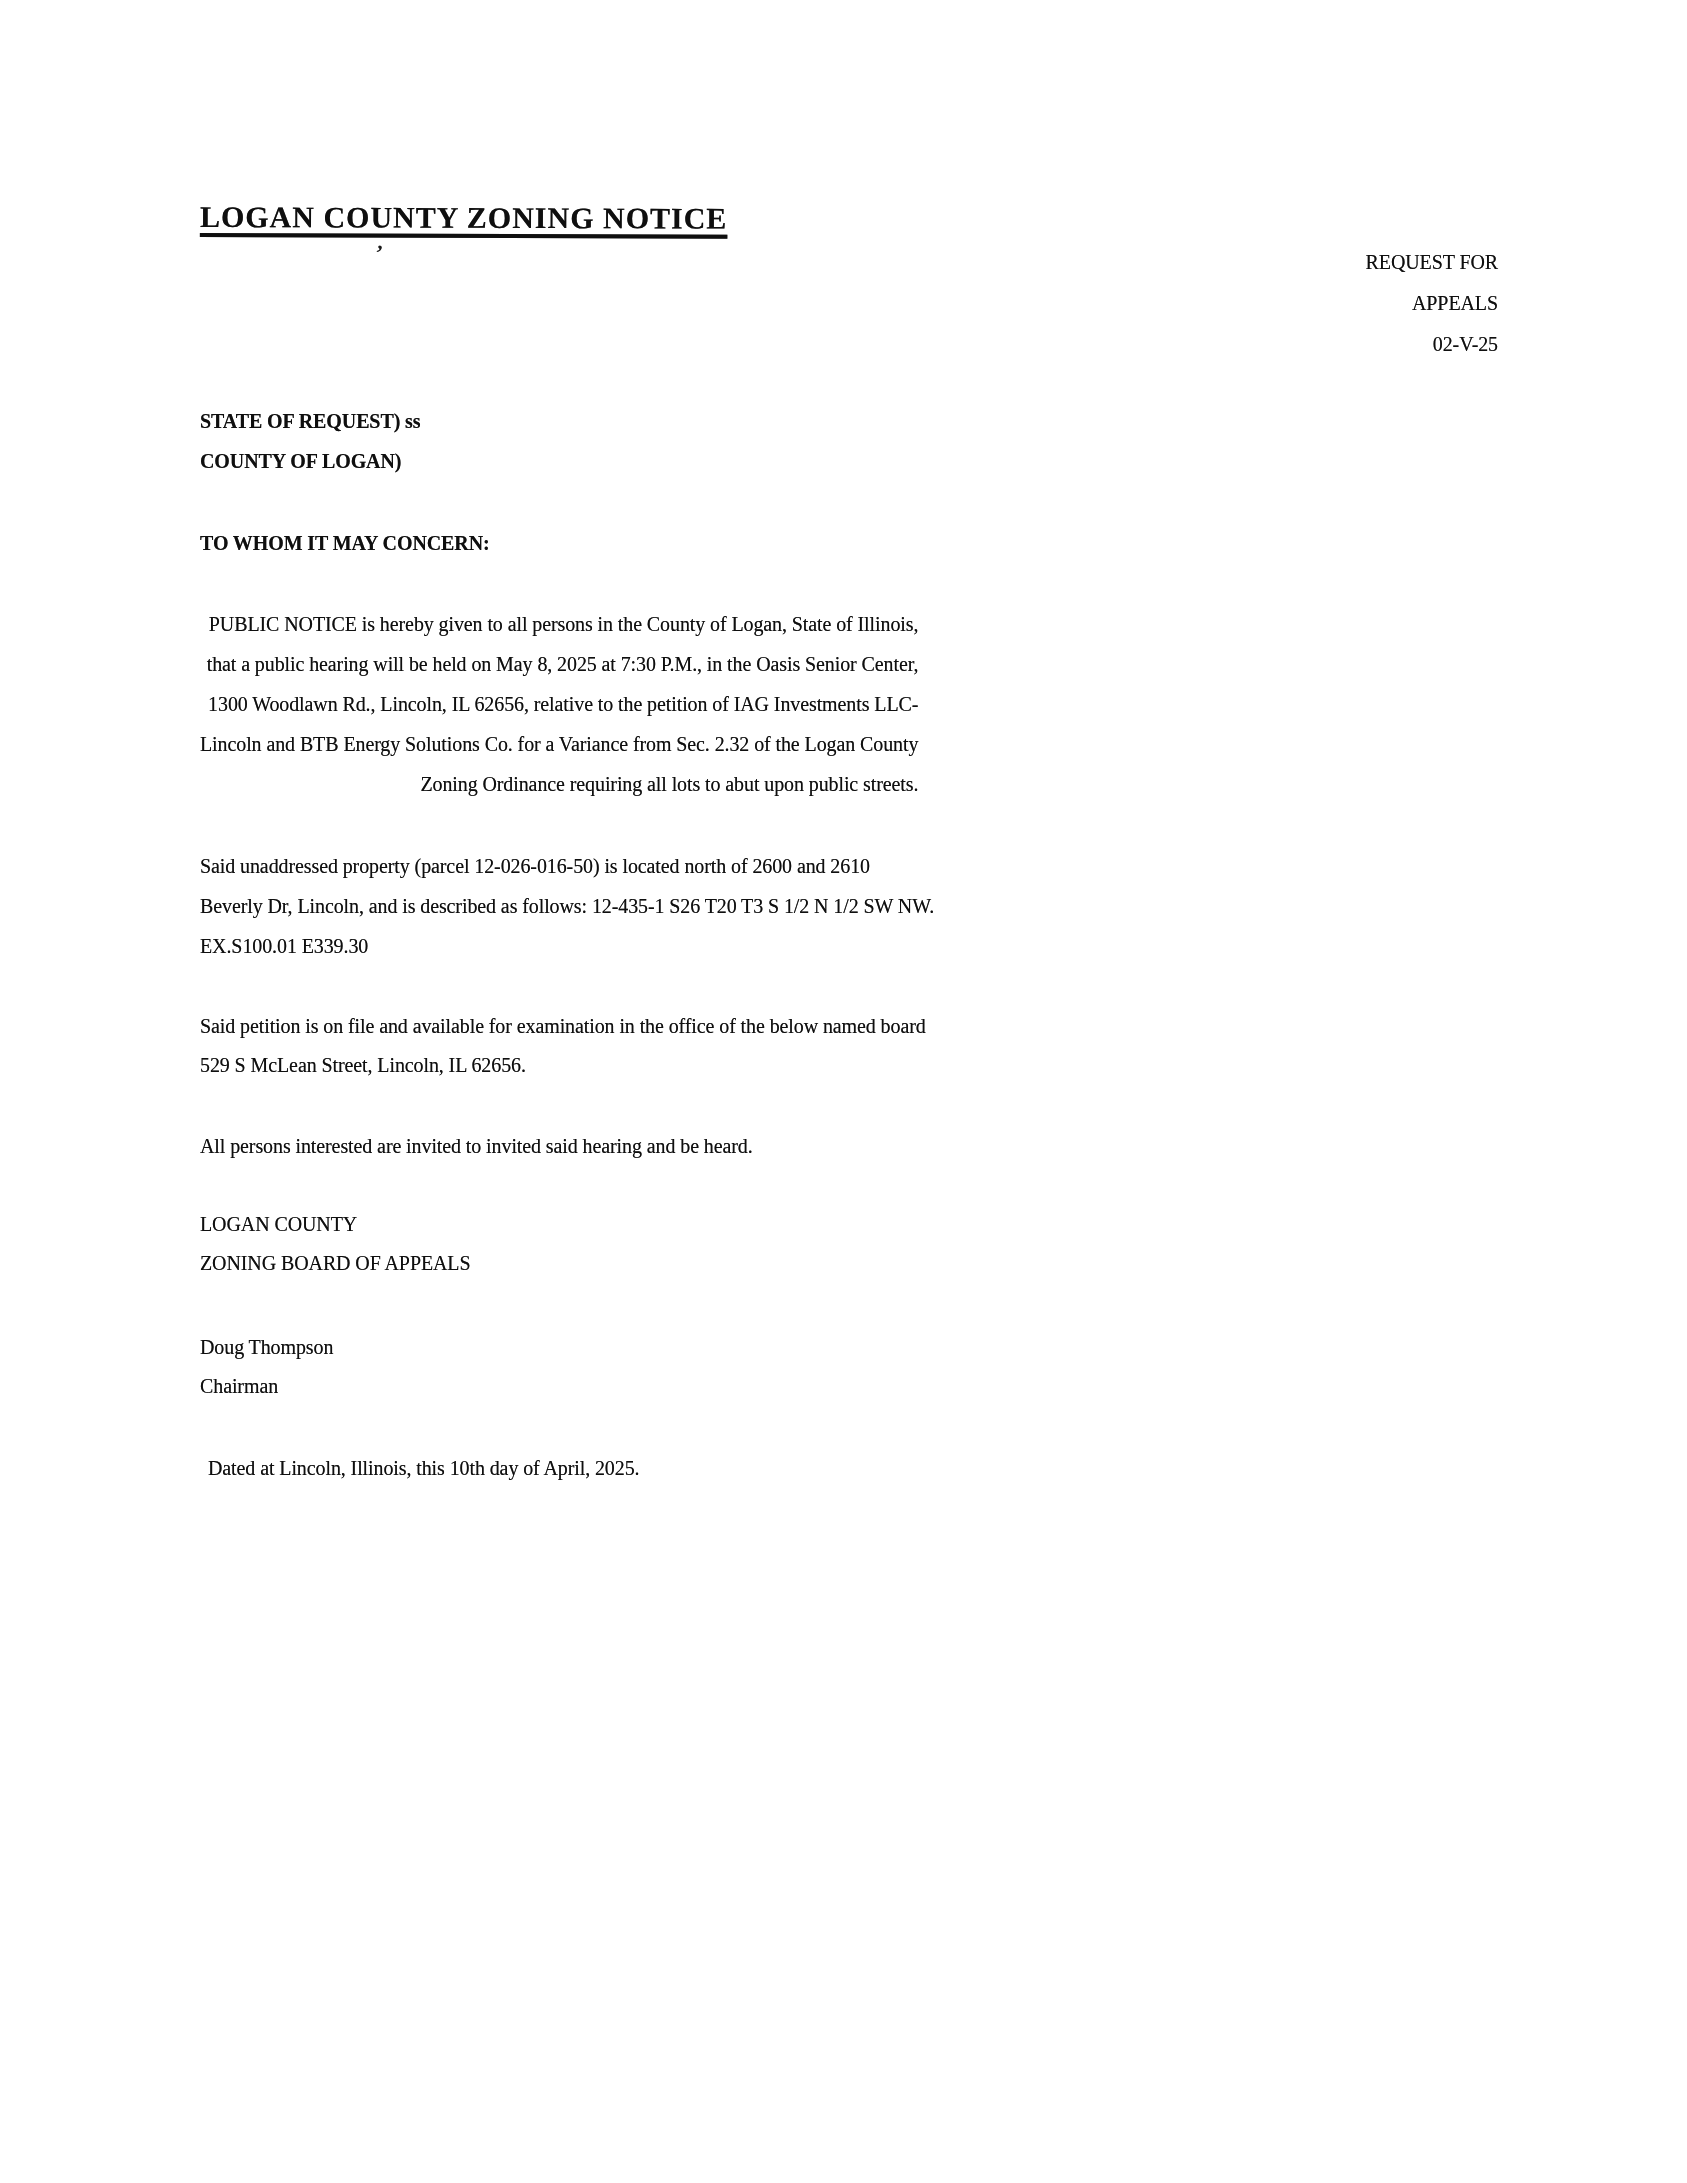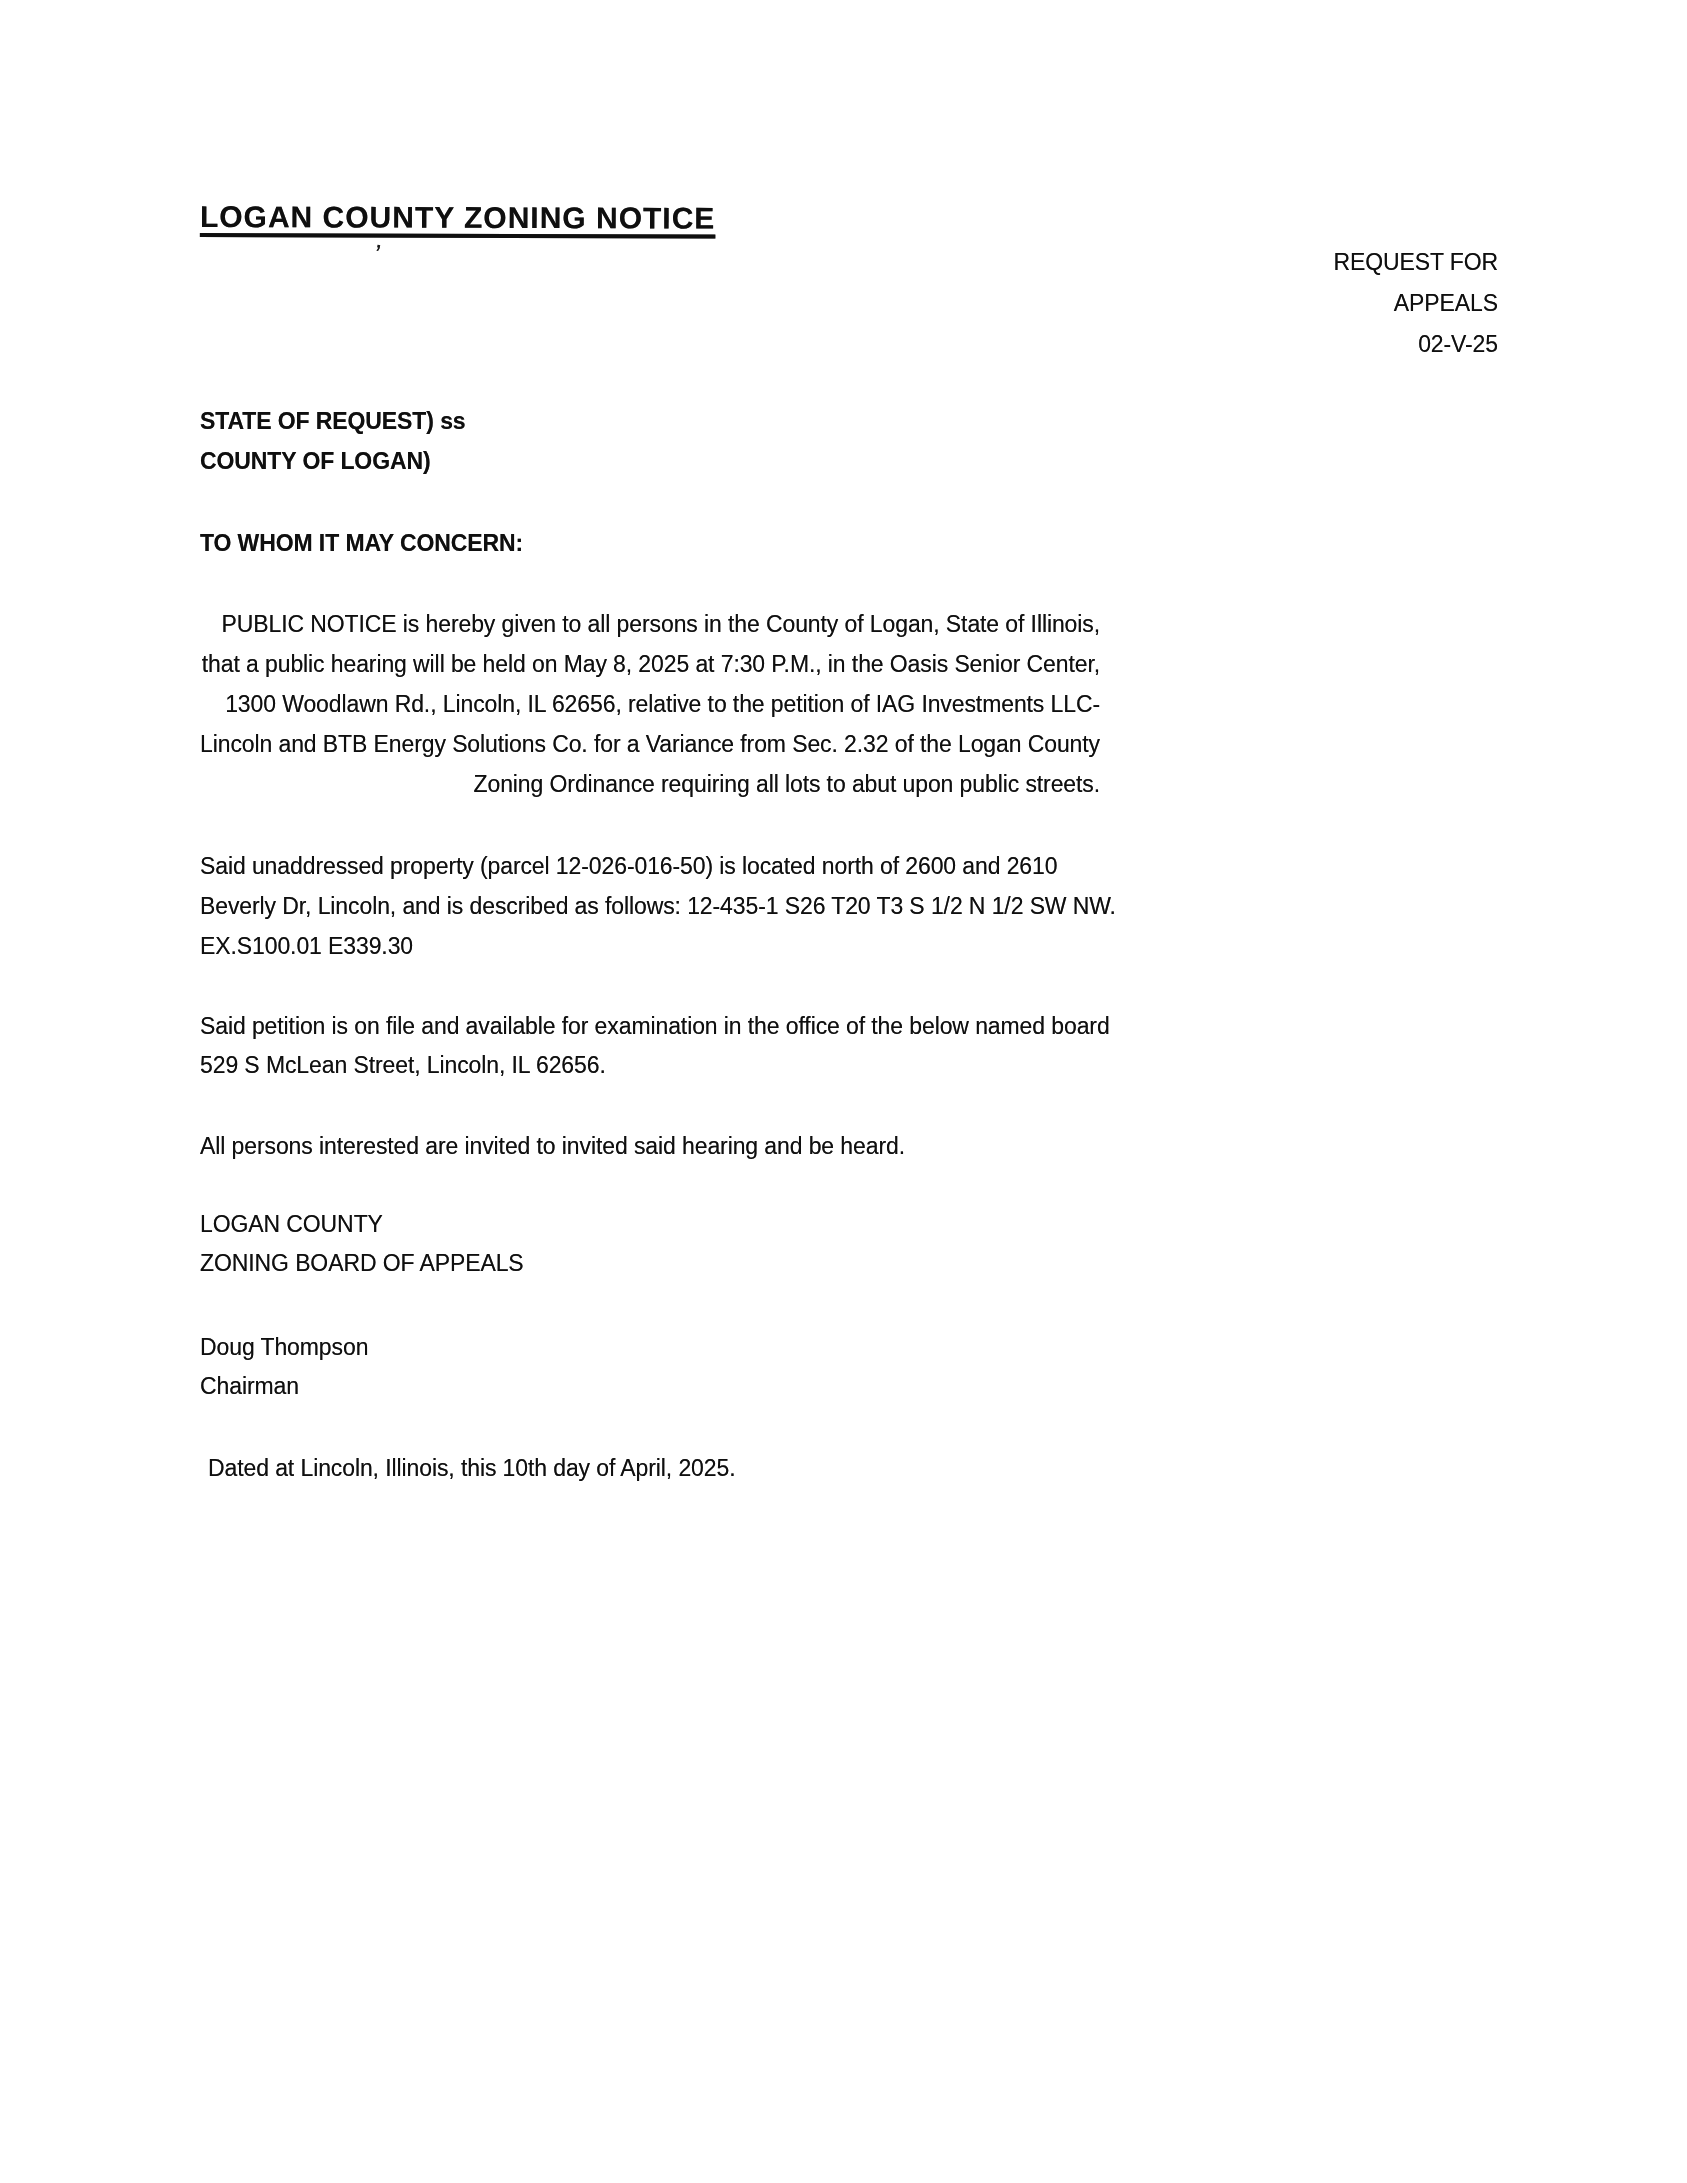--- a/index.html
+++ b/index.html
@@ -7,28 +7,28 @@
     margin: 0;
     padding: 0;
     background: #ffffff;
   }
   .page {
     position: relative;
     width: 1687px;
     height: 1566px;
     background: #ffffff;
     overflow: hidden;
-    font-family: Liberation Sans, sans-serif;
+    font-family: Liberation Serif, serif;
     color: #0f0f0f;
     
     text-shadow: 0 0 0.4px rgba(0,0,0,0.55);
   }
   .block {
     position: absolute;
-    font-size: 23px;
+    font-size: 20px;
     line-height: 40px;
     letter-spacing: -0.1px;
     white-space: nowrap;
   }
   .bold { font-weight: bold; }
   .title-block {
     left: 200px;
     top: 197px;
     font-size: 30px;
     font-weight: bold;

